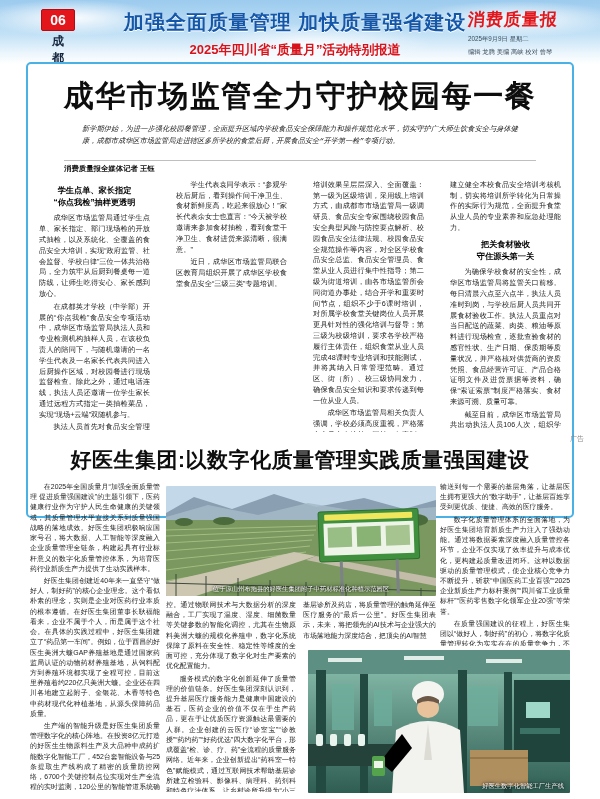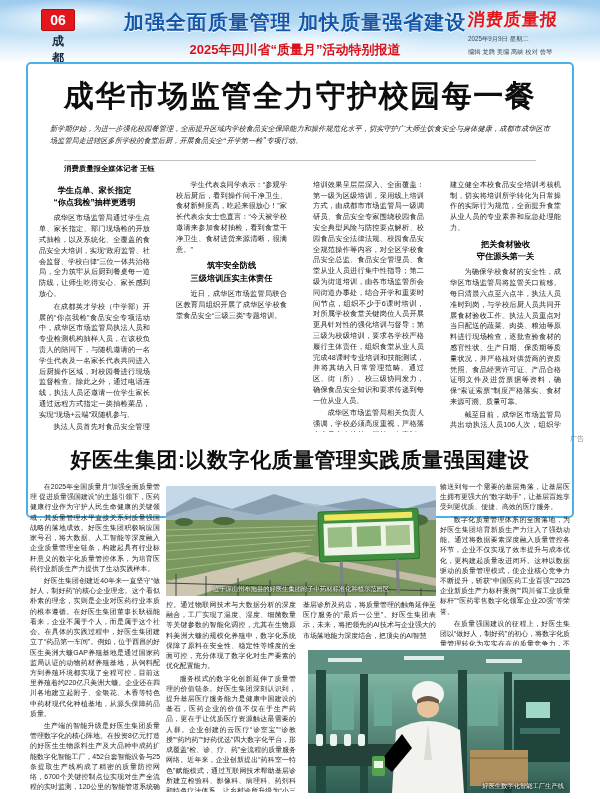--- a/index.html
+++ b/index.html
@@ -22,22 +22,22 @@
   .subslogan{position:absolute;left:100px;top:41px;width:390px;text-align:center;
     font-size:13px;font-weight:bold;color:#d8121a;text-shadow:0 1px 0 rgba(255,255,255,.8);}
   .masthead{position:absolute;right:14px;top:8px;width:118px;}
   .masthead-title{font-size:17px;font-weight:900;color:#e3161b;transform:skewX(-4deg);letter-spacing:1px;}
   .masthead-sub{margin-top:3px;font-size:6.3px;color:#3c4c5c;line-height:1.6;}
 
   
   #article1{position:absolute;left:26px;top:62px;width:548px;height:456px;box-sizing:border-box;
     border:2px solid #4ab1e6;border-radius:5px;background:#fff;padding:6px 10px;}
   .a1-headline{margin-top:6px;text-align:center;font-size:30px;font-weight:900;color:#0d0d0d;letter-spacing:1.5px;}
-  .a1-lede{margin:7px 12px 0;font-size:7.2px;line-height:1.65;color:#222;text-align:justify;
-    font-style:italic;font-family:Liberation Serif, serif;}
+  .a1-lede{margin:7px 44px 0;font-size:7.2px;line-height:1.65;color:#222;text-align:justify;
+    font-style:italic;font-family:Liberation Mono, monospace;}
   .a1-byline{margin:12px 26px 0;border-top:1px solid #bfbfbf;padding-top:3px;
     font-size:7.4px;font-weight:bold;color:#111;}
   .a1-cols{display:flex;gap:26px;margin:6px 1px 0;height:252px;}
   .col{flex:1 1 0;overflow:hidden;font-size:7.2px;line-height:1.5;text-align:justify;color:#1c1c1c;}
   .col p{margin:0 0 2px;text-indent:2em;}
   .col p.cont{text-indent:0;}
   .col .col-h{font-weight:800;text-align:center;font-size:8.2px;line-height:1.5;margin:5px 0 4px;color:#000;}
 
   .ad-label{position:absolute;right:16px;top:434px;font-size:7px;color:#8a8a8a;}
 
@@ -88,24 +88,20 @@
           <div class="col-h">
             <div>学生点单、家长指定</div>
             <div>“你点我检”抽样更透明</div>
           </div>
           <p class="">成华区市场监管局通过学生点单、家长指定、部门现场检的开放式抽检，以及系统化、全覆盖的食品安全大培训，实现“政府监管、社会监督、学校自律”三位一体共治格局，全力筑牢从后厨到餐桌每一道防线，让师生吃得安心、家长感到放心。</p>
           <p class="">在成都英才学校（中学部）开展的“你点我检”食品安全专项活动中，成华区市场监管局执法人员和专业检测机构抽样人员，在该校负责人的陪同下，与随机邀请的一名学生代表及一名家长代表共同进入后厨操作区域，对校园餐进行现场监督检查。除此之外，通过电话连线，执法人员还邀请一位学生家长通过远程方式指定一类抽检菜品，实现“现场+云端”双随机参与。</p>
           <p class="">执法人员首先对食品安全管理制度落实情况开展检查，重点查看进货查验、索证索票、从业人员健康证明、食品贮存与加工操作流程，并细致检查菜品留样、餐具消毒和“三防”设施运行状况。在后</p>
         </div>
       <div class="col">
           <p class="">学生代表袁同学表示：“参观学校后厨后，看到操作间干净卫生、食材新鲜度高，吃起来很放心！”家长代表余女士也直言：“今天被学校邀请来参加食材抽检，看到食堂干净卫生、食材进货来源清晰，很满意。”</p>
-          <div class="col-h">
-            <div>筑牢安全防线</div>
-            <div>三级培训压实主体责任</div>
-          </div>
           <p class="">近日，成华区市场监管局联合区教育局组织开展了成华区学校食堂食品安全“三级三类”专题培训。</p>
         </div>
       <div class="col">
           <p class="cont">培训效果呈层层深入、全面覆盖：第一级为区级培训，采用线上培训方式，由成都市市场监管局一级调研员、食品安全专家围绕校园食品安全典型风险与防控要点解析、校园食品安全法律法规、校园食品安全规范操作等内容，对全区学校食品安全总监、食品安全管理员、食堂从业人员进行集中性指导；第二级为街道培训，由各市场监管所会同街道办事处，结合开学和重要时间节点，组织不少于6课时培训，对所属学校食堂关键岗位人员开展更具针对性的强化培训与督导；第三级为校级培训，要求各学校严格履行主体责任，组织食堂从业人员完成48课时专业培训和技能测试，并将其纳入日常管理范畴。通过区、街（所）、校三级协同发力，确保食品安全知识和要求传递到每一位从业人员。</p>
           <p class="">成华区市场监管局相关负责人强调，学校必须高度重视，严格落实食品安全校长（园长）负责制，不折不扣地执行食堂从业人员日常培训和管理制度，要以此次“三级三类”专题培训为契机，</p>
         </div>
       <div class="col">
           <p class="cont">建立健全本校食品安全培训考核机制，切实将培训所学转化为日常操作的实际行为规范，全面提升食堂从业人员的专业素养和应急处理能力。</p>
           <div class="col-h">
             <div>把关食材验收</div>

